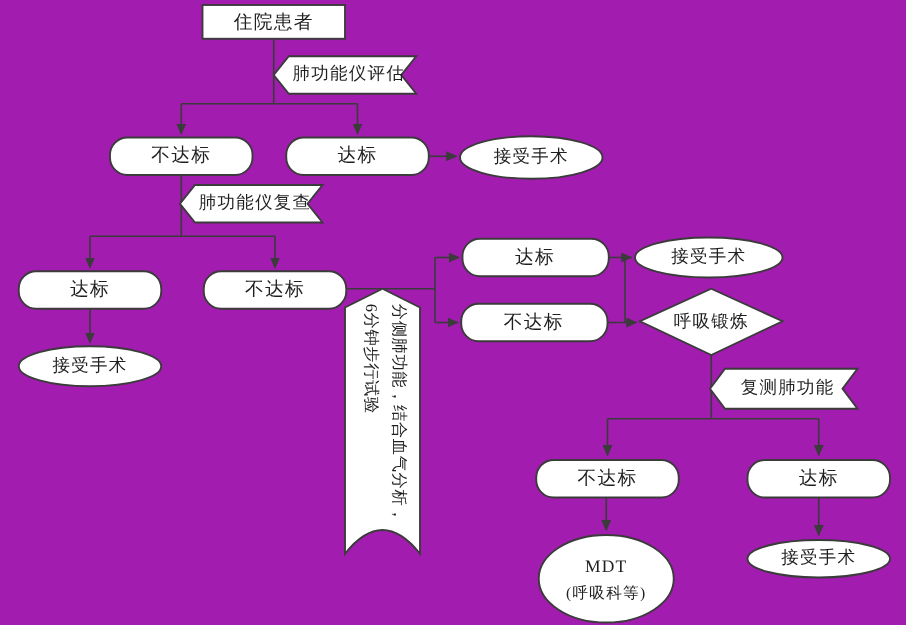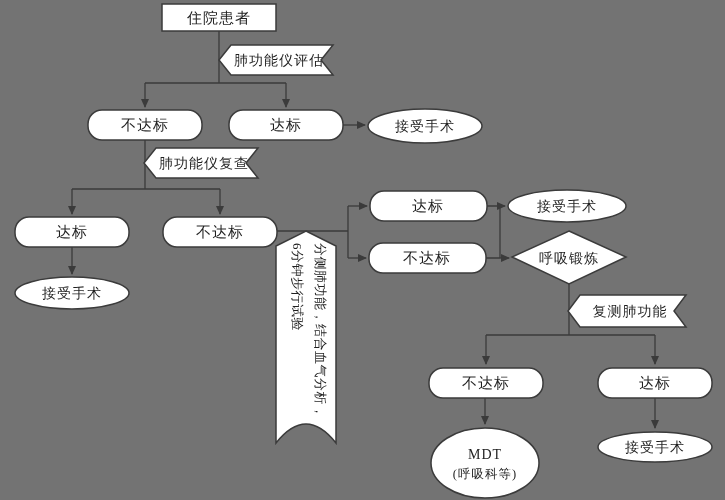--- a/index.html
+++ b/index.html
@@ -1,17 +1,17 @@
 <!DOCTYPE html>
 <html><head>
 <meta charset="utf-8">
 <style>
   html,body{margin:0;padding:0;background:#ffffff;}
   body{width:725px;height:500px;overflow:hidden;}
-  .canvas{width:725px;height:500px;position:relative;background:#737373;}
+  .canvas{width:725px;height:500px;position:relative;background:#a21caf;}
   svg text{
     font-family:"Liberation Serif","DejaVu Serif",serif;
     fill:#1f1f1f;
     text-anchor:middle;
     dominant-baseline:central;
     letter-spacing:1px;
   }
   .shape{fill:#ffffff;stroke:#3b3b3b;stroke-width:1.5;}
   .edge{fill:none;stroke:#3b3b3b;stroke-width:1.3;}
   .t15{font-size:15px;}

